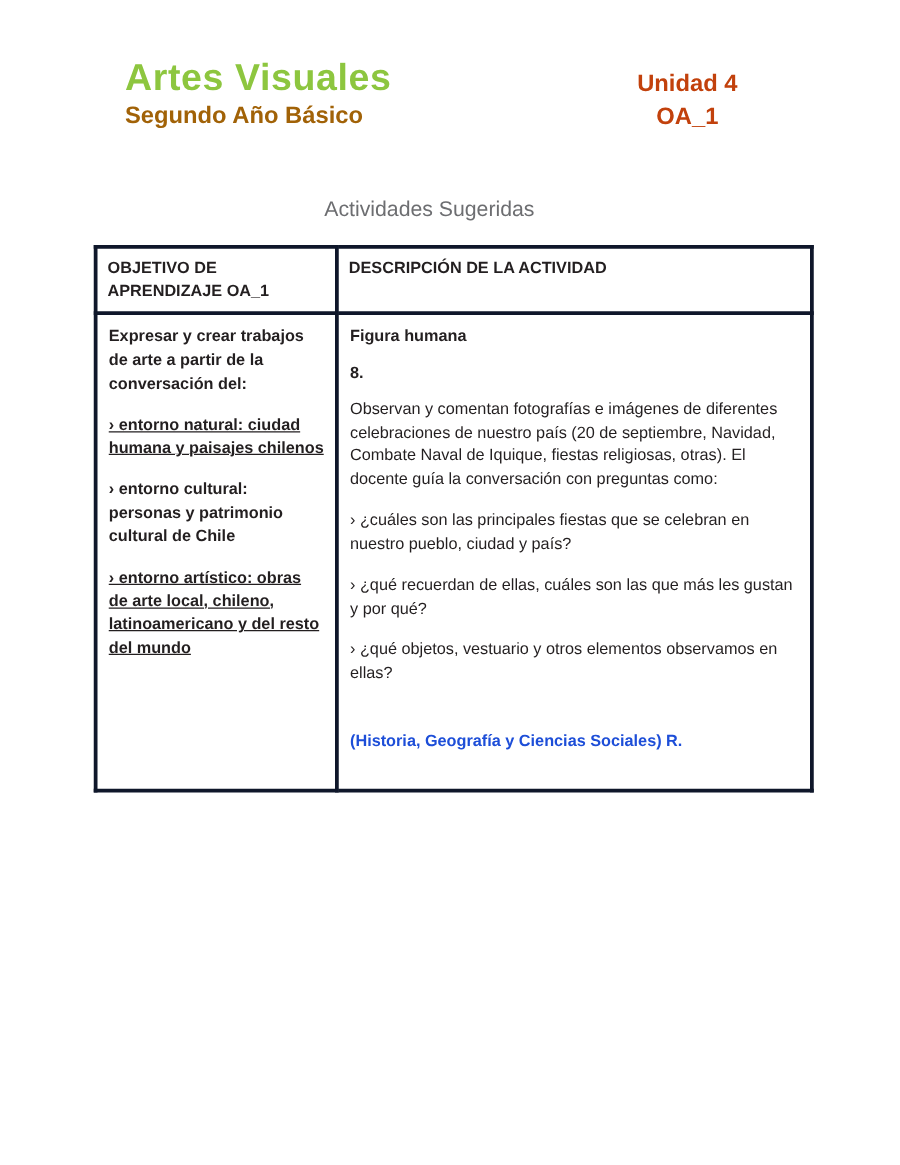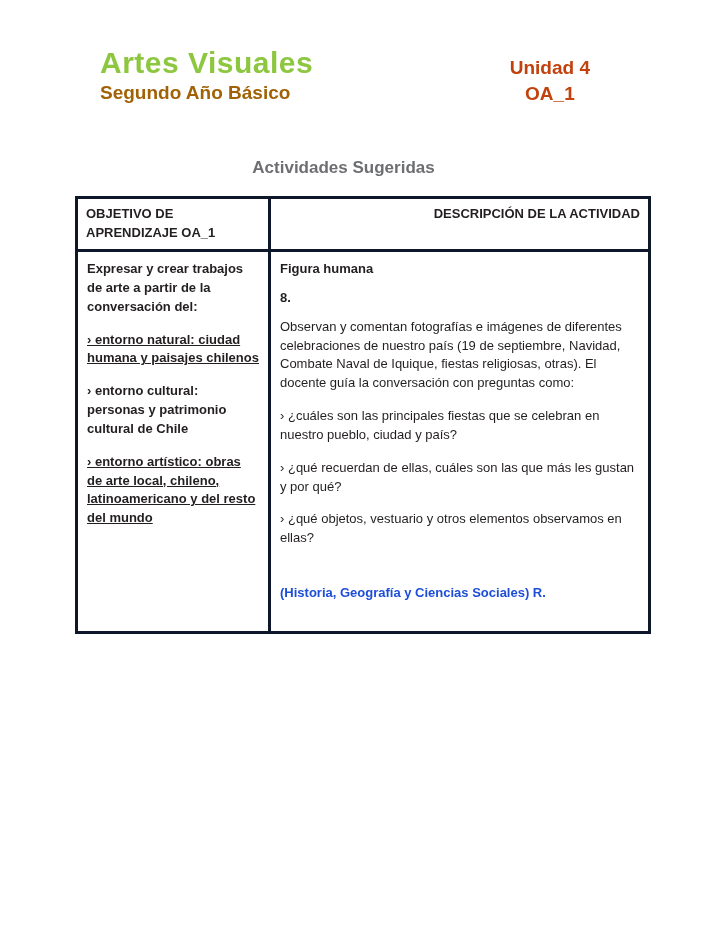--- a/index.html
+++ b/index.html
@@ -46,21 +46,21 @@
     color: #c2410c;
     font-size: 19px;
     font-weight: bold;
     line-height: 1.35;
   }
   
   .section-title {
     text-align: center;
     color: #6d6e71;
     font-size: 17px;
-    font-weight: bold;
+    font-weight: normal;
     margin-top: 52px;
   }
   
   table.activities {
     border-collapse: collapse;
     width: 573px;
     margin-top: 18px;
     table-layout: fixed;
   }
   table.activities td {
@@ -69,21 +69,21 @@
     font-size: 13px;
     line-height: 1.45;
   }
   .col-left  { width: 193px; }
   .col-right { width: 380px; }
   td.head-cell {
     font-weight: bold;
     height: 48px;
     padding: 6px 8px;
   }
-  td.head-cell.center { text-align: right; }
+  td.head-cell.center { text-align: left; }
   td.body-cell {
     padding: 8px 9px 10px 9px;
     height: 382px;
   }
   .obj-cell p { font-weight: bold; margin-bottom: 14px; }
   .obj-cell p.underlined { text-decoration: underline; }
   .act-cell .act-heading { font-weight: bold; margin-bottom: 10px; }
   .act-cell .act-number  { font-weight: bold; margin-bottom: 10px; }
   .act-cell .act-desc    { margin-bottom: 14px; }
   .act-cell .act-question { margin-bottom: 14px; }
@@ -124,21 +124,21 @@
       <tr>
         <td class="body-cell obj-cell">
           <p>Expresar y crear trabajos de arte a partir de la conversación del:</p>
           <p class="underlined">› entorno natural: ciudad humana y paisajes chilenos</p>
           <p>› entorno cultural: personas y patrimonio cultural de Chile</p>
           <p class="underlined">› entorno artístico: obras de arte local, chileno, latinoamericano y del resto del mundo</p>
         </td>
         <td class="body-cell act-cell">
           <p class="act-heading">Figura humana</p>
           <p class="act-number">8.</p>
-          <p class="act-desc">Observan y comentan fotografías e imágenes de diferentes celebraciones de nuestro país (19 de septiembre, Navidad, Combate Naval de Iquique, fiestas religiosas, otras). El docente guía la conversación con preguntas como:</p>
+          <p class="act-desc">Observan y comentan fotografías e imágenes de diferentes celebraciones de nuestro país (20 de septiembre, Navidad, Combate Naval de Iquique, fiestas religiosas, otras). El docente guía la conversación con preguntas como:</p>
           <p class="act-question">› ¿cuáles son las principales fiestas que se celebran en nuestro pueblo, ciudad y país?</p>
           <p class="act-question">› ¿qué recuerdan de ellas, cuáles son las que más les gustan y por qué?</p>
           <p class="act-question">› ¿qué objetos, vestuario y otros elementos observamos en ellas?</p>
           <p class="act-footer">(Historia, Geografía y Ciencias Sociales) R.</p>
         </td>
       </tr>
     </tbody>
   </table>
 
 </div>

